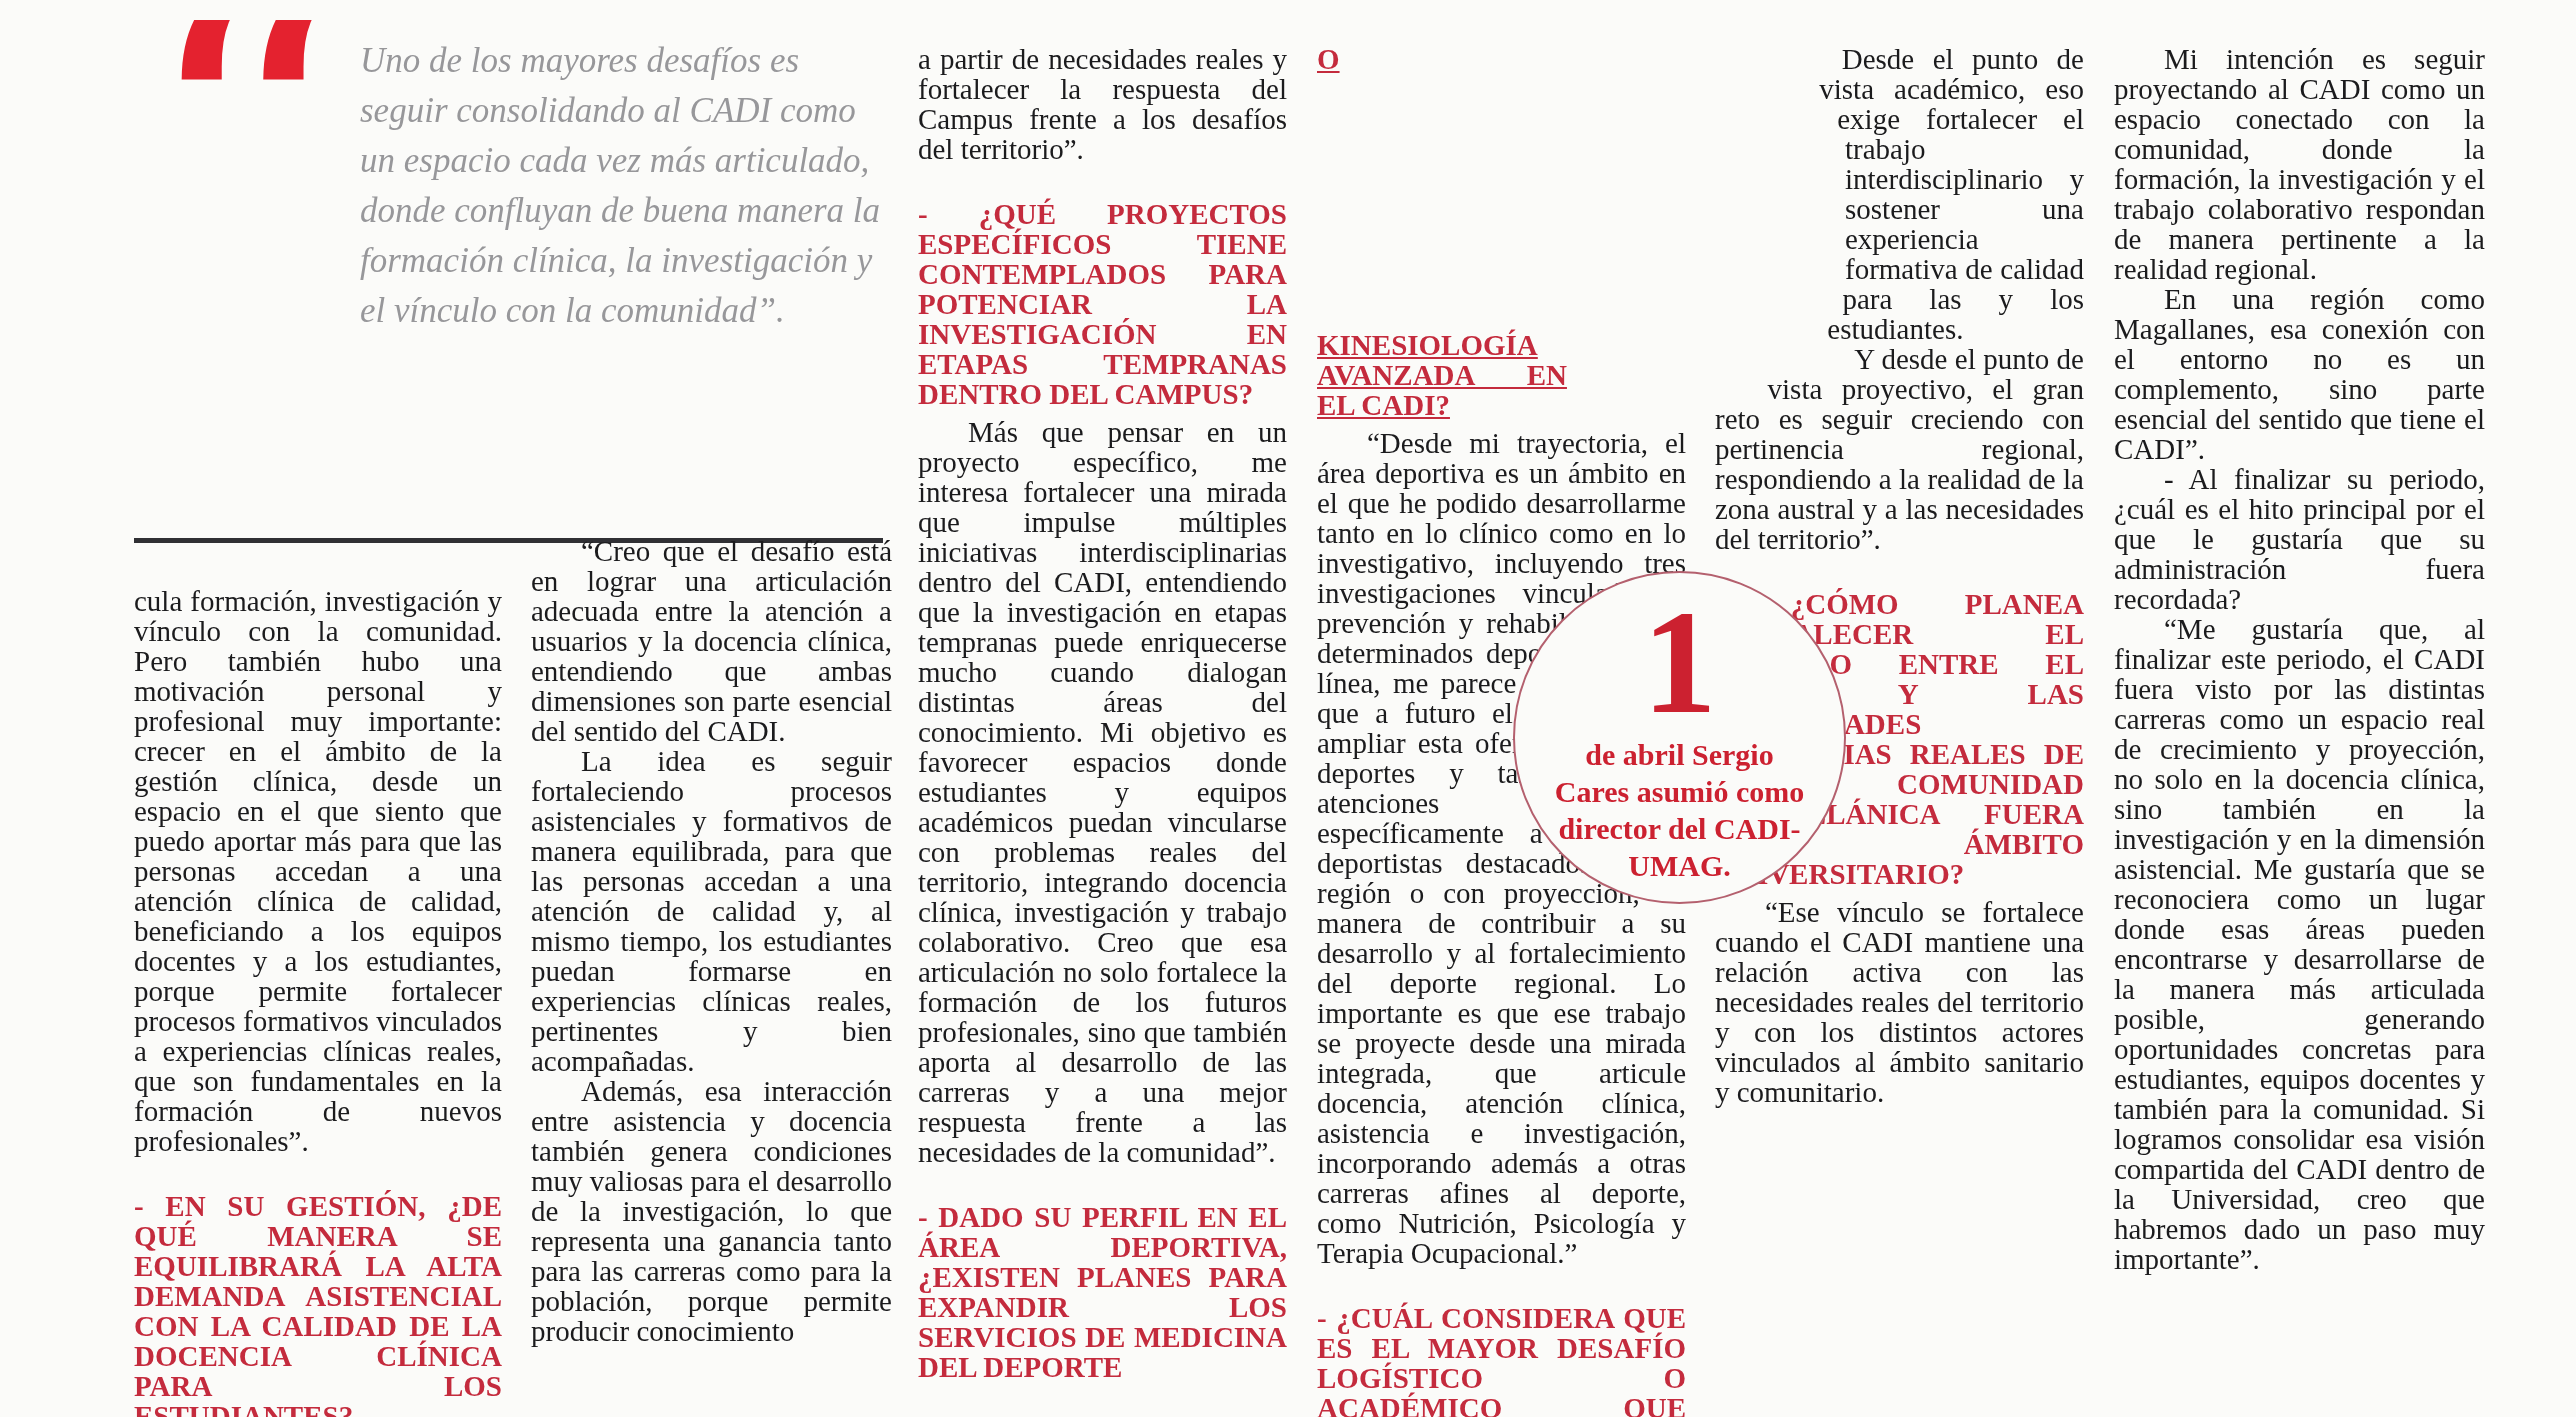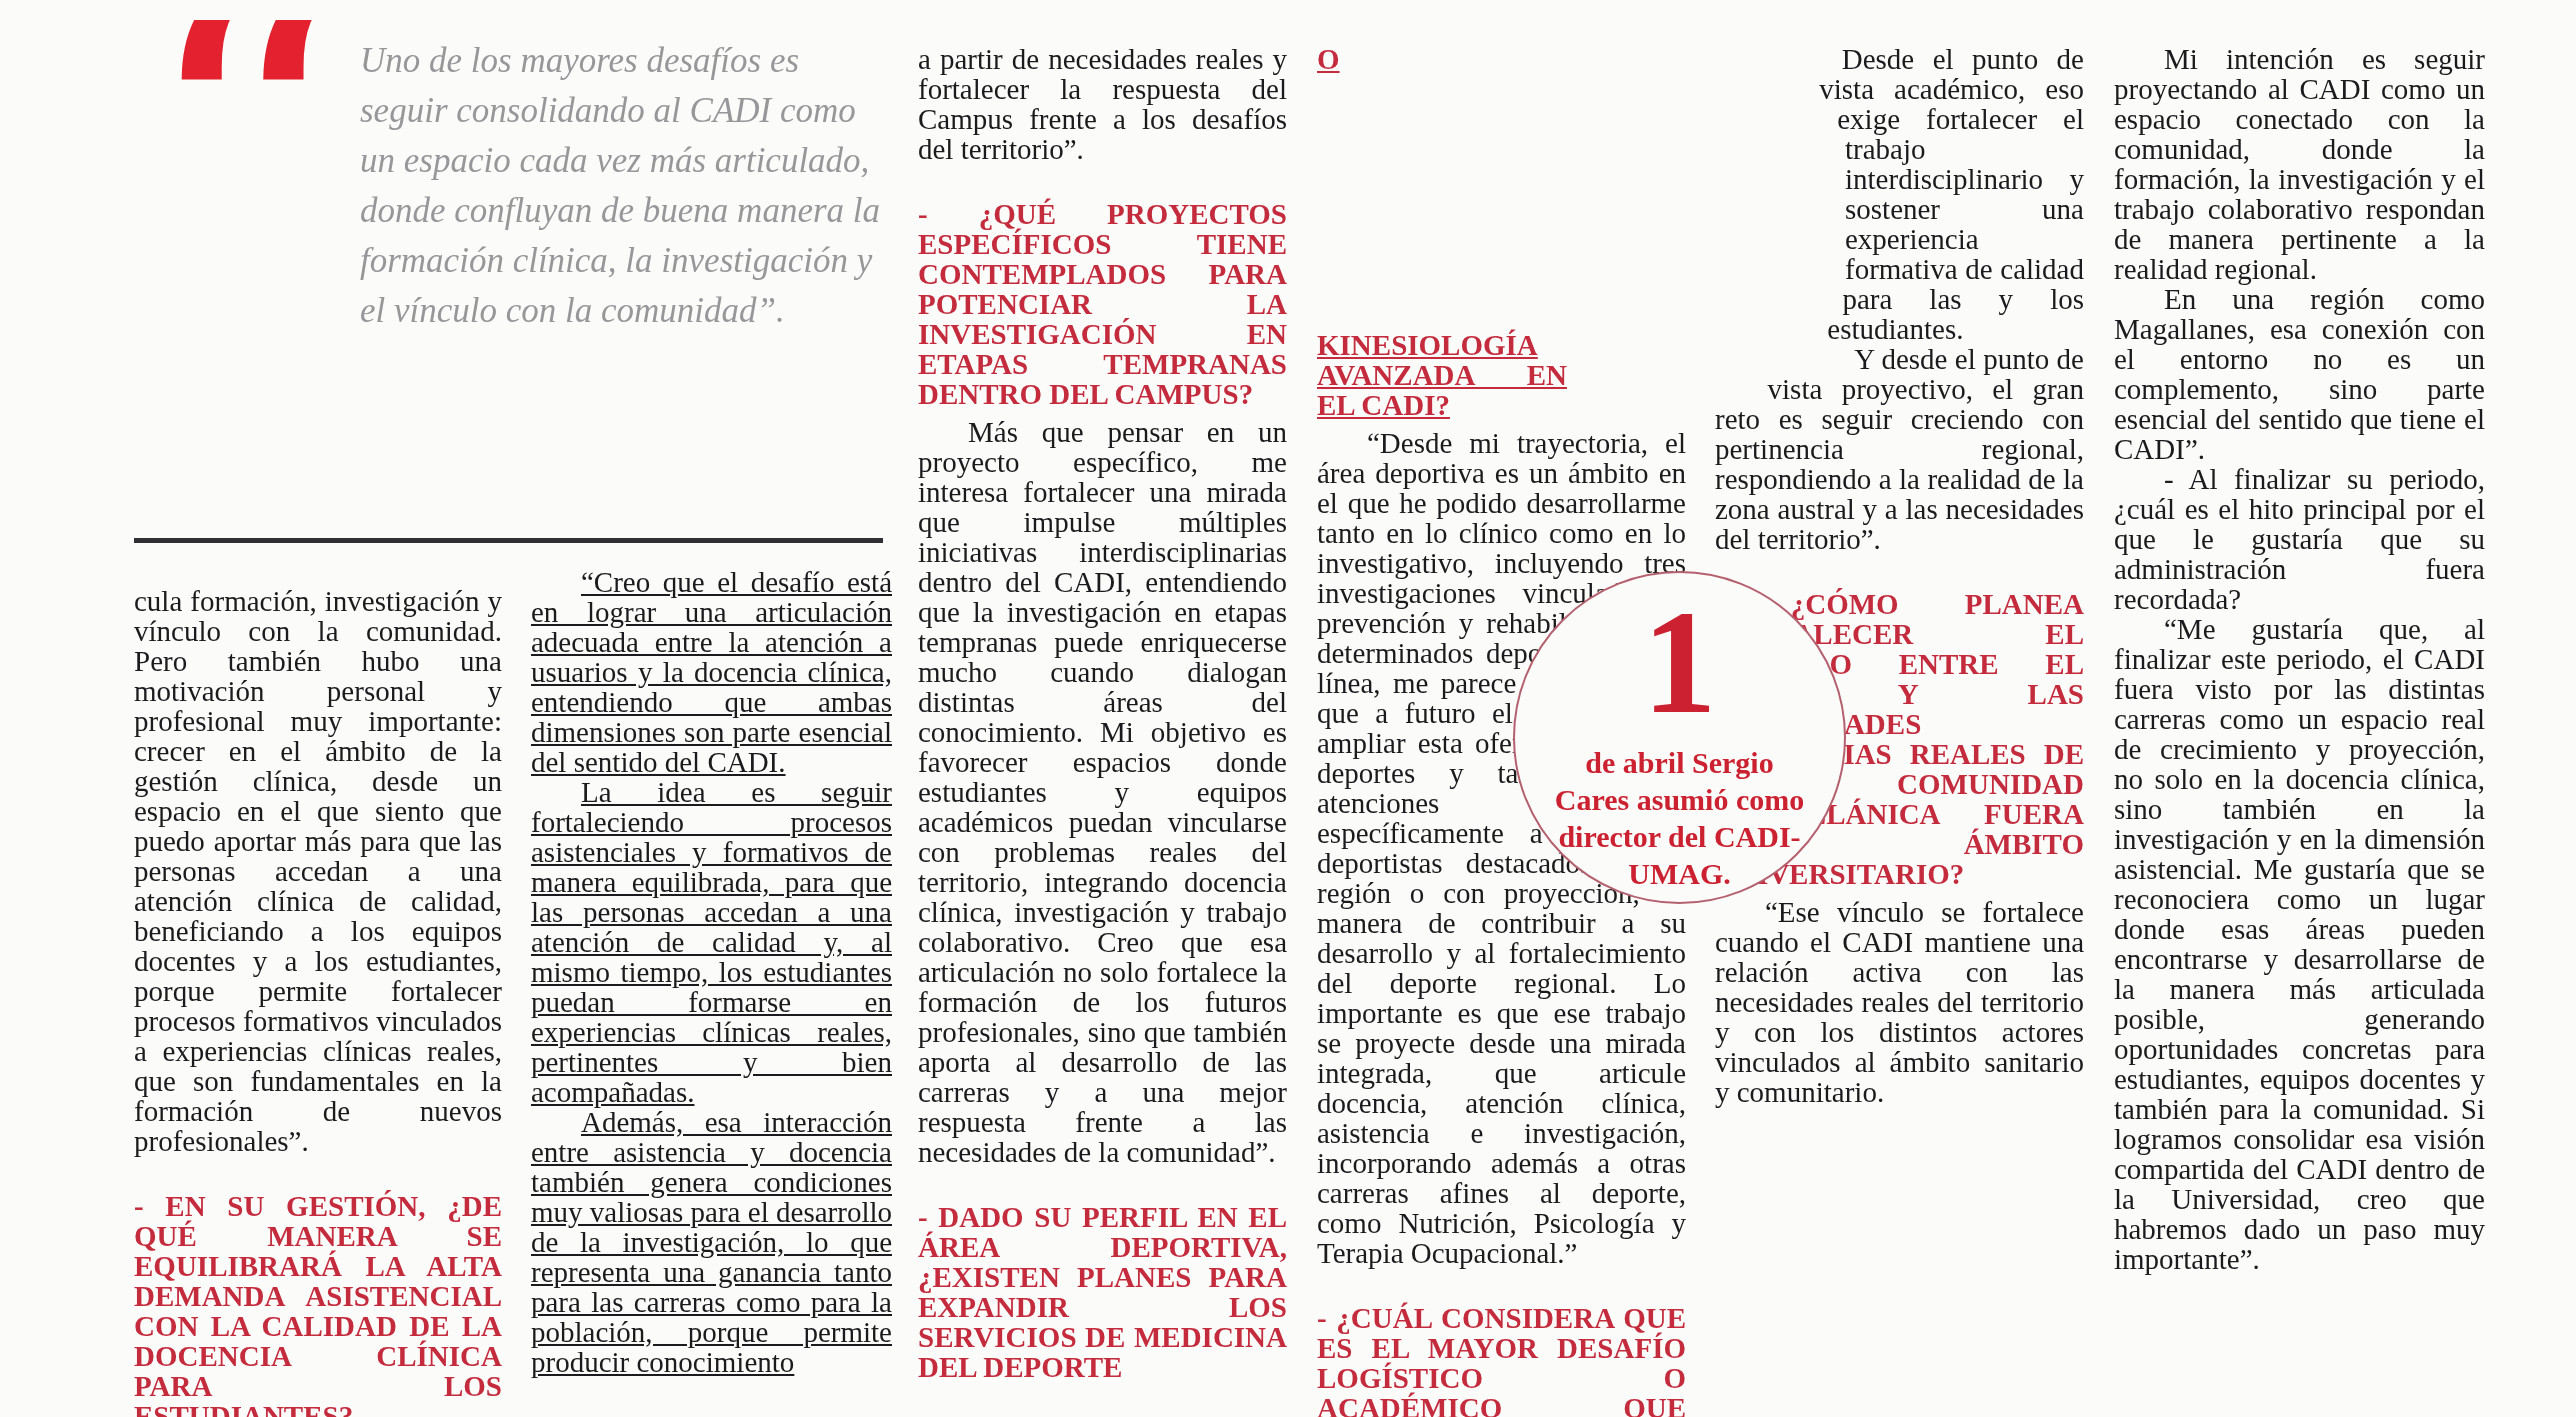--- a/index.html
+++ b/index.html
@@ -49,21 +49,21 @@
   
   .col{
     position:absolute;top:44px;bottom:0;
     overflow:hidden;
     font-size:29px;line-height:30px;
     text-align:justify;
     color:var(--ink);
     hyphens:auto;-webkit-hyphens:auto;
   }
   #col1{left:134px;width:368px;top:586px;}
-  #col2{left:531px;width:361px;top:567px;text-decoration:underline;}
+  #col2{left:531px;width:361px;top:536px;}
   #col3{left:918px;width:369px;}
   #col4{left:1317px;width:369px;}
   #col5{left:1715px;width:369px;}
   #col6{left:2114px;width:371px;}
   .p{text-indent:50px;}
   .no-indent{text-indent:0;}
   .h{
     color:var(--heading-red);
     font-weight:bold;
     margin:35px 0 7.5px;
@@ -94,21 +94,21 @@
     font-weight:bold;
     color:var(--callout-red);
     font-size:149px;line-height:1;
     margin-top:13.6px;
   }
   .callout-text{
     width:260px;
     font-weight:bold;
     color:var(--callout-text-red);
     font-size:30px;line-height:37px;
-    margin-top:8px;
+    margin-top:0;
   }
 </style>
 </head>
 <body>
 
 <div id="page">
 
   <div class="quote-block">
     <div class="quote-mark">
         <span>“</span>

